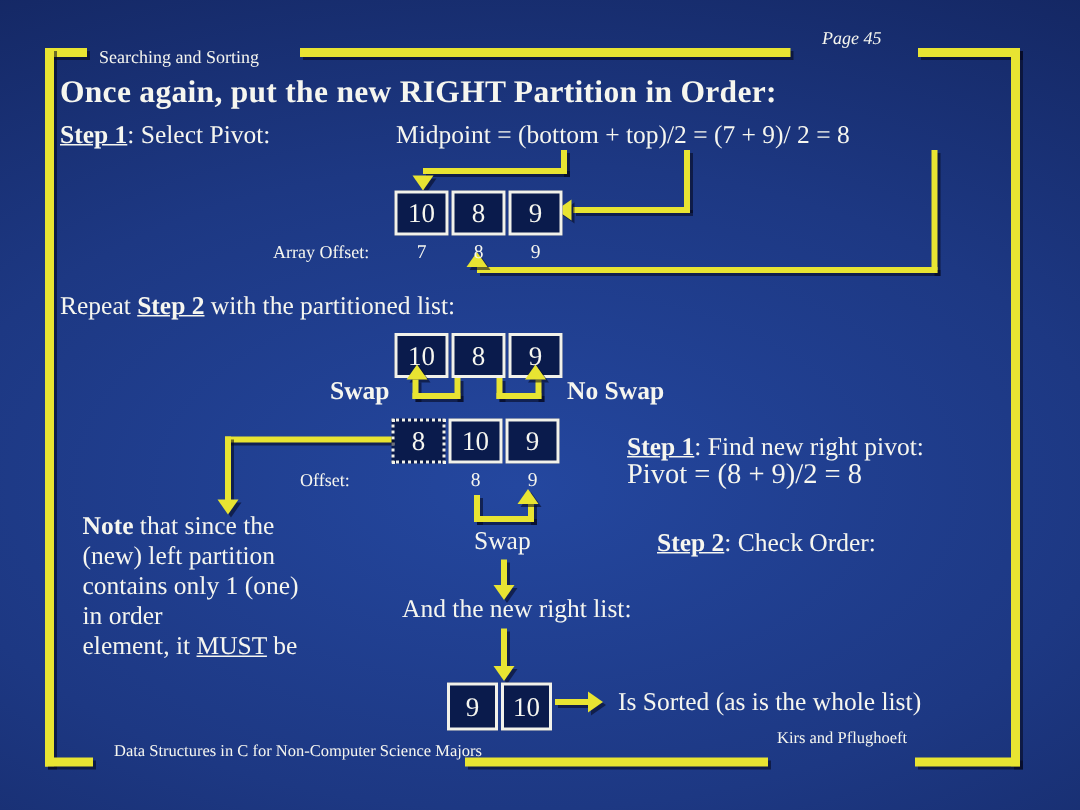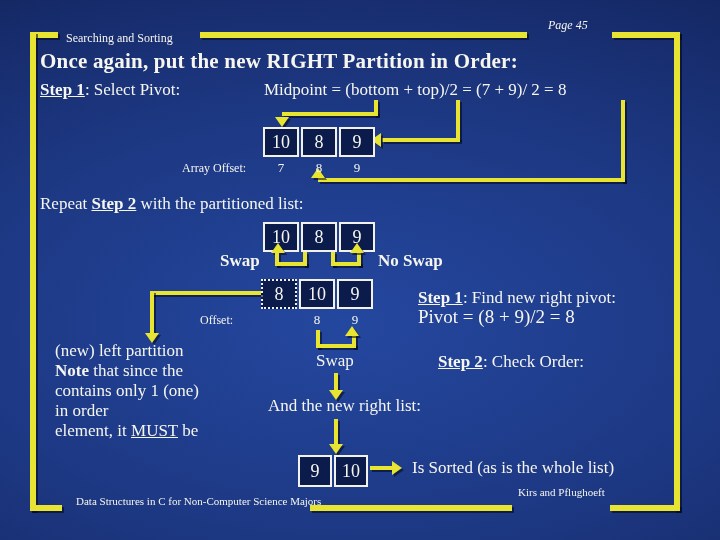--- a/index.html
+++ b/index.html
@@ -136,22 +136,22 @@
 
   <div class="t body" style="left:418px;top:288px;">
     <span class="bold uline">Step 1</span><span>: Find new right pivot:</span>
   </div>
   <div class="t big" style="left:418px;top:306px;">Pivot = (8 + 9)/2 = 8</div>
   <div class="t body" style="left:418px;top:352px;margin-left:20px;">
     <span class="bold uline">Step 2</span><span>: Check Order:</span>
   </div>
 
   <div class="note" style="left:55px;top:341px;">
+    <div><span class="bold">Note</span><span> that since the</span></div>
     <div>(new) left partition</div>
-    <div><span class="bold">Note</span><span> that since the</span></div>
     <div>contains only 1 (one)</div>
     <div>in order</div>
     <div><span>element, it </span><span class="uline">MUST</span><span> be</span></div>
   </div>
 
   <div class="yl" style="left:334px;top:373px;width:4px;height:19px;"></div>
   <div class="ah ah-down" style="left:329px;top:390px;"></div>
   <div class="t body" style="left:268px;top:396px;">And the new right list:</div>
   <div class="yl" style="left:334px;top:419px;width:4px;height:27px;"></div>
   <div class="ah ah-down" style="left:329px;top:444px;"></div>

